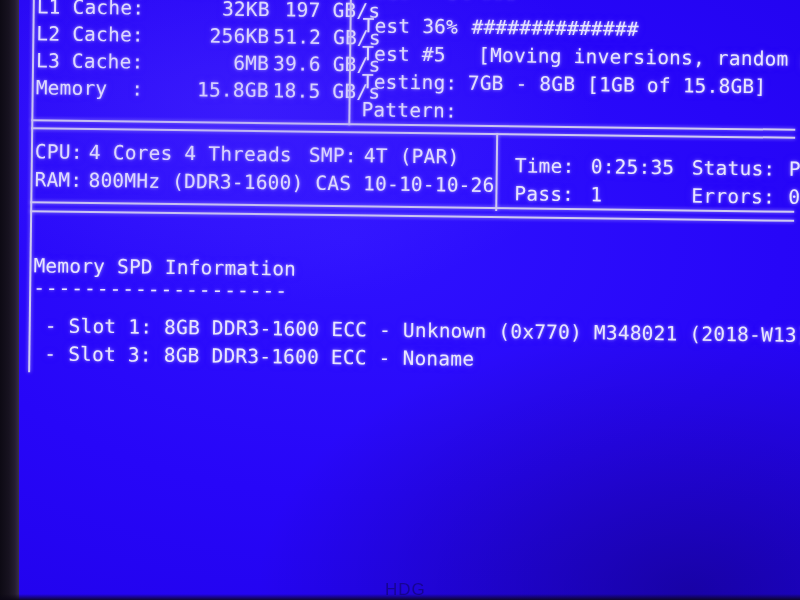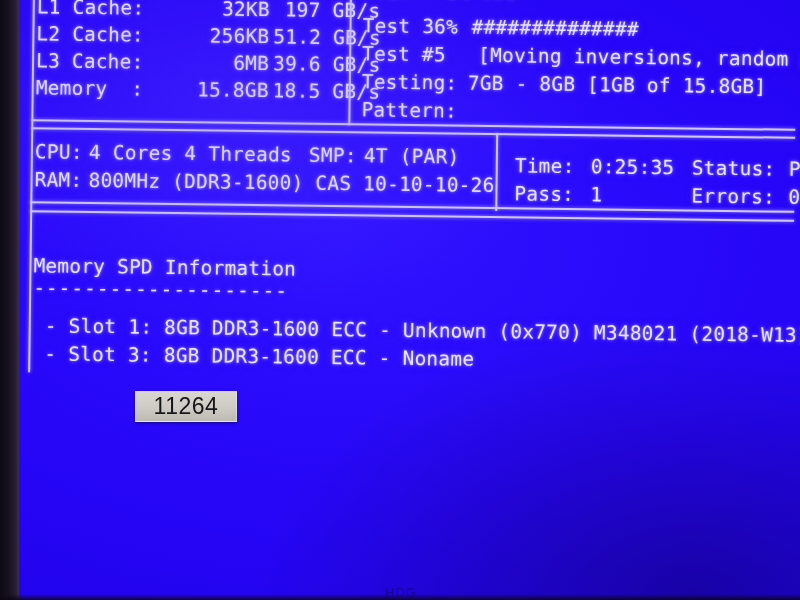--- a/index.html
+++ b/index.html
@@ -121,21 +121,21 @@
     letter-spacing: 0.5px;
     line-height: 1;
   }
 
   
   #bottom-text {
     position: absolute;
     left: 385px; bottom: 0px;
     color: rgba(8,4,40,0.72);
     font-family: "Liberation Sans", sans-serif;
-    font-size: 13px;
+    font-size: 17px;
     letter-spacing: 1px;
     z-index: 41;
     opacity: 0.55;
   }
 </style>
 </head>
 <body>
 
 <div id="photo">
 
@@ -211,21 +211,18 @@
     <div class="hline" style="left:16px;  top:141px; width:764px;"></div>
     <div class="hline" style="left:16px;  top:215px; width:764px;"></div>
     <div class="hline" style="left:16px;  top:224px; width:764px;"></div>
     <div class="vline" style="left:333px; top:-14px; height:149px;"></div>
     <div class="vline" style="left:481px; top:141px; height:78px;"></div>
     <div class="vline" style="left:16px;  top:-14px; height:400px;"></div>
 
     <div id="glare"></div>
   </div>
 
-  <div id="sticker">
-    <span>11264</span>
-  </div>
 
   <div id="bottom-text">HDG</div>
 
   <div id="bezel-left"></div>
   <div id="bezel-bottom"></div>
 </div>
 
 </body></html>

